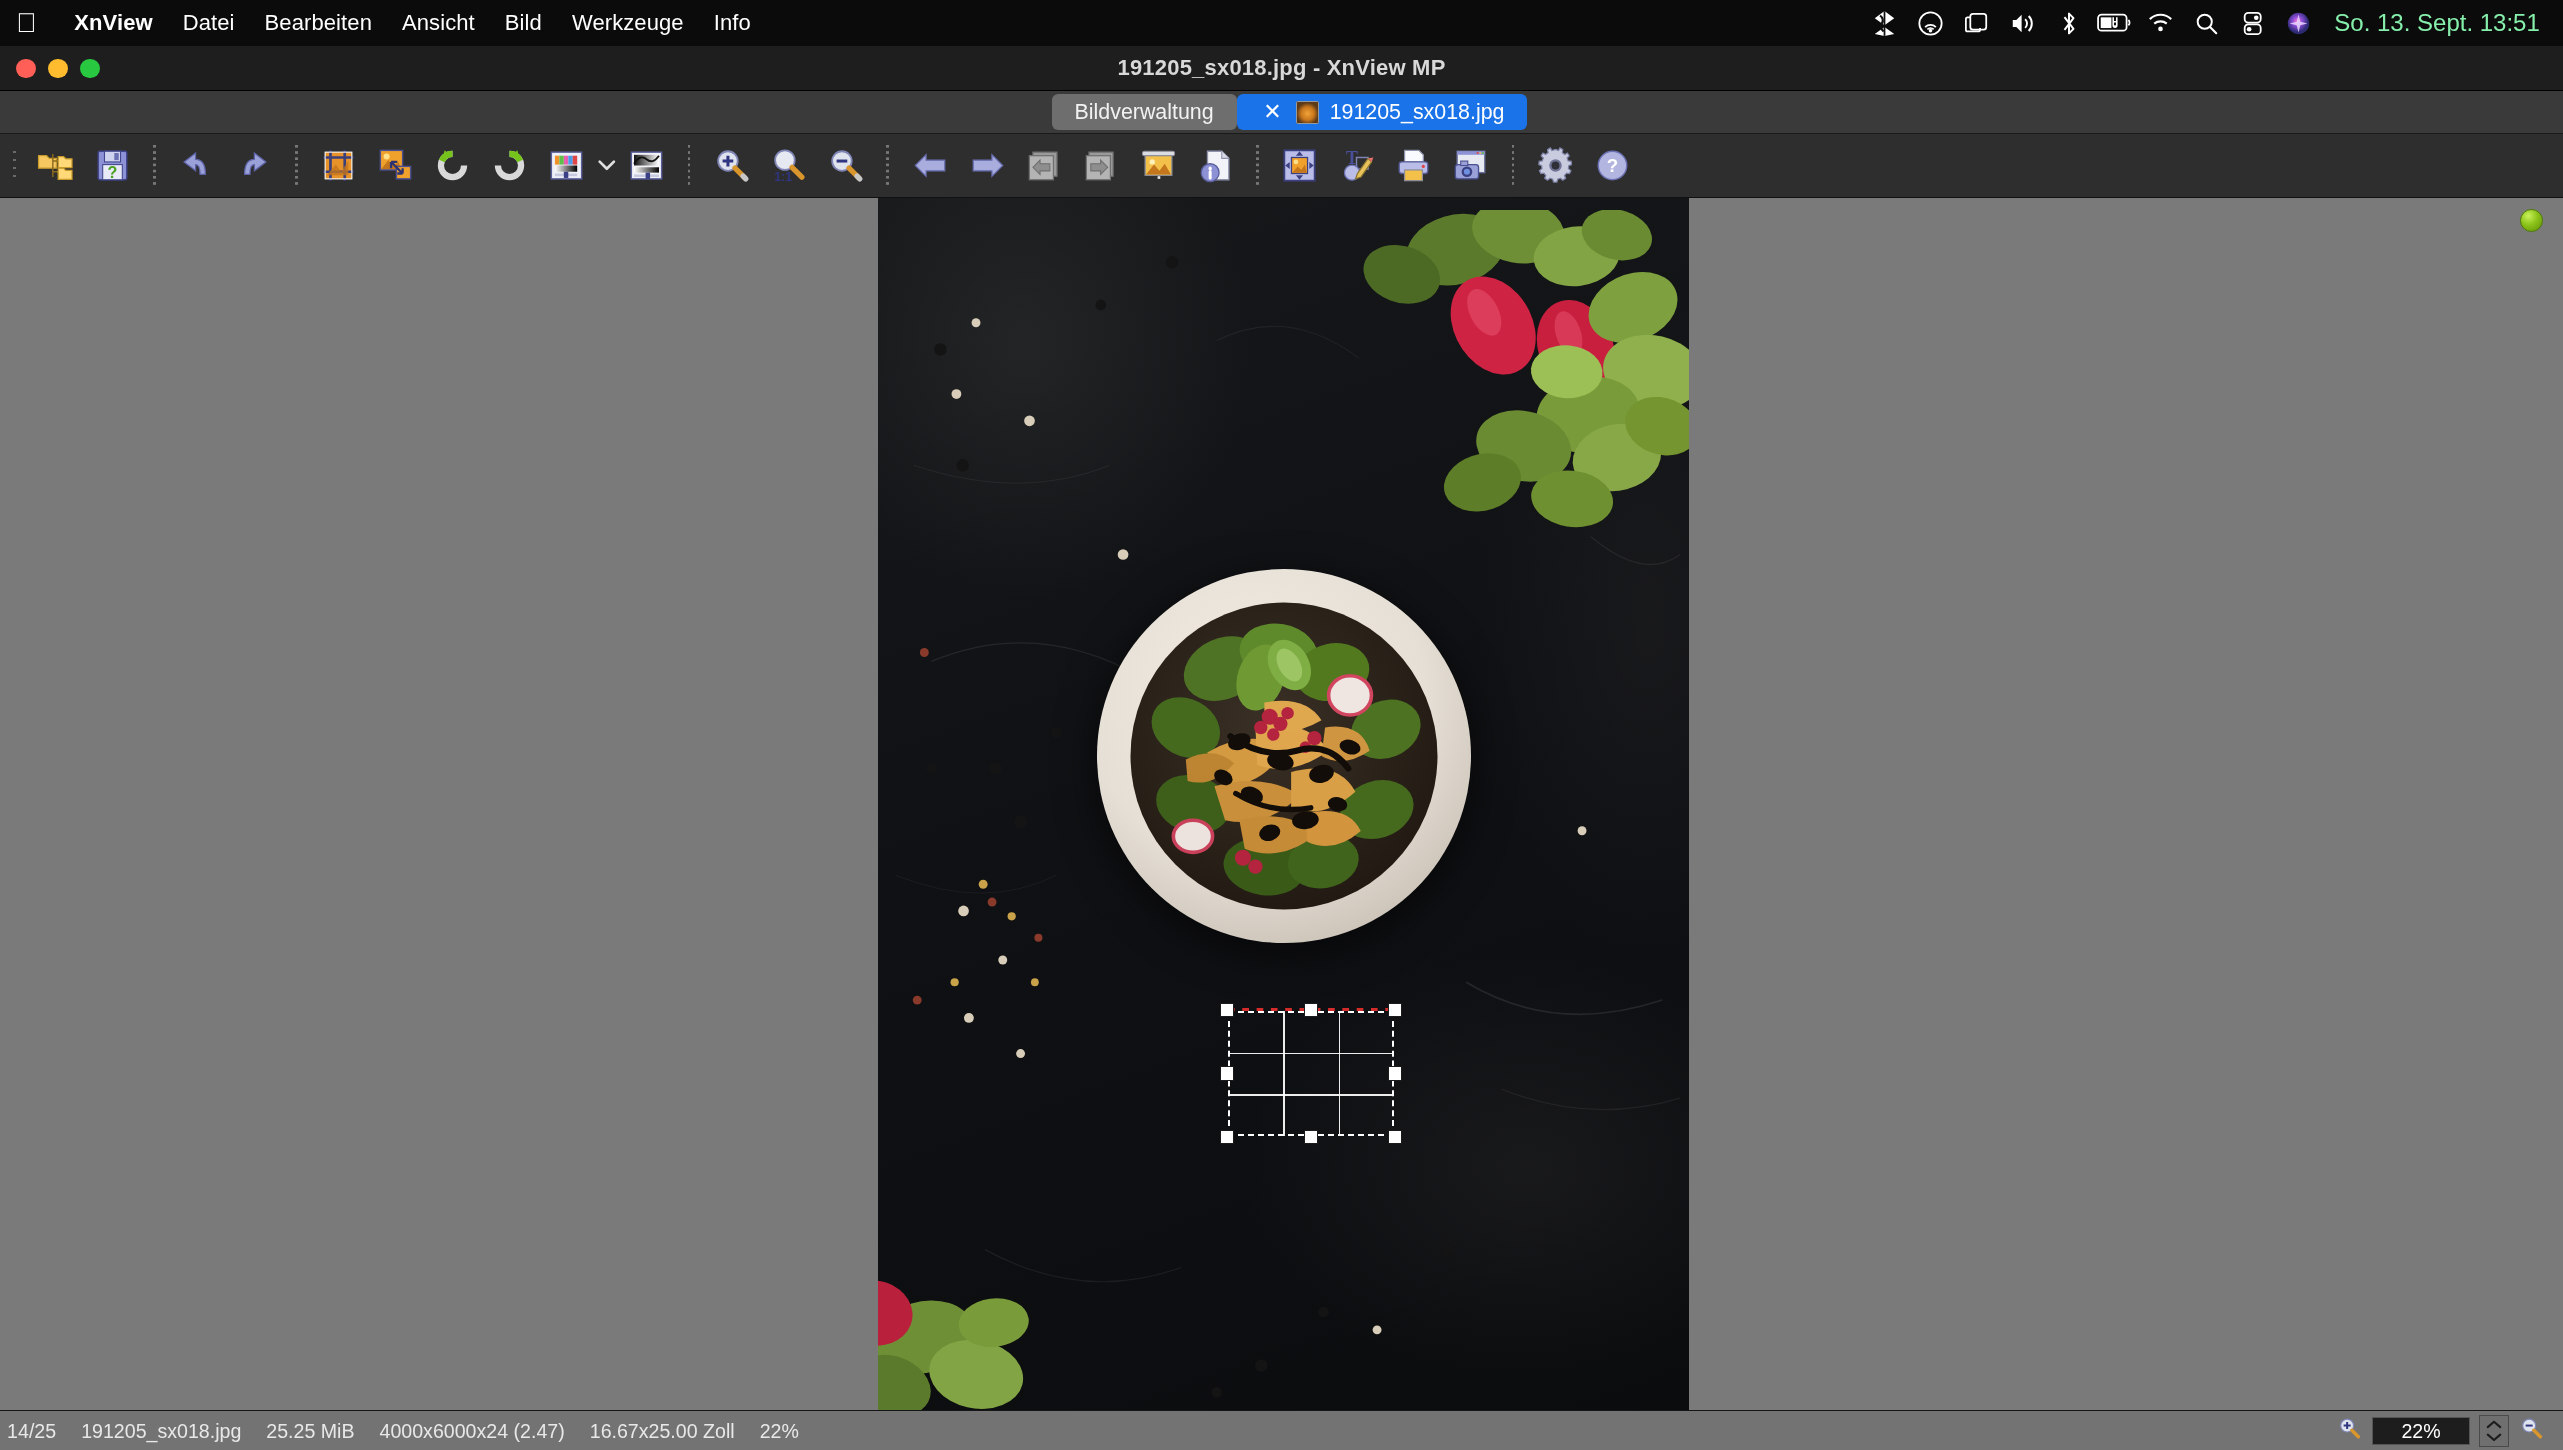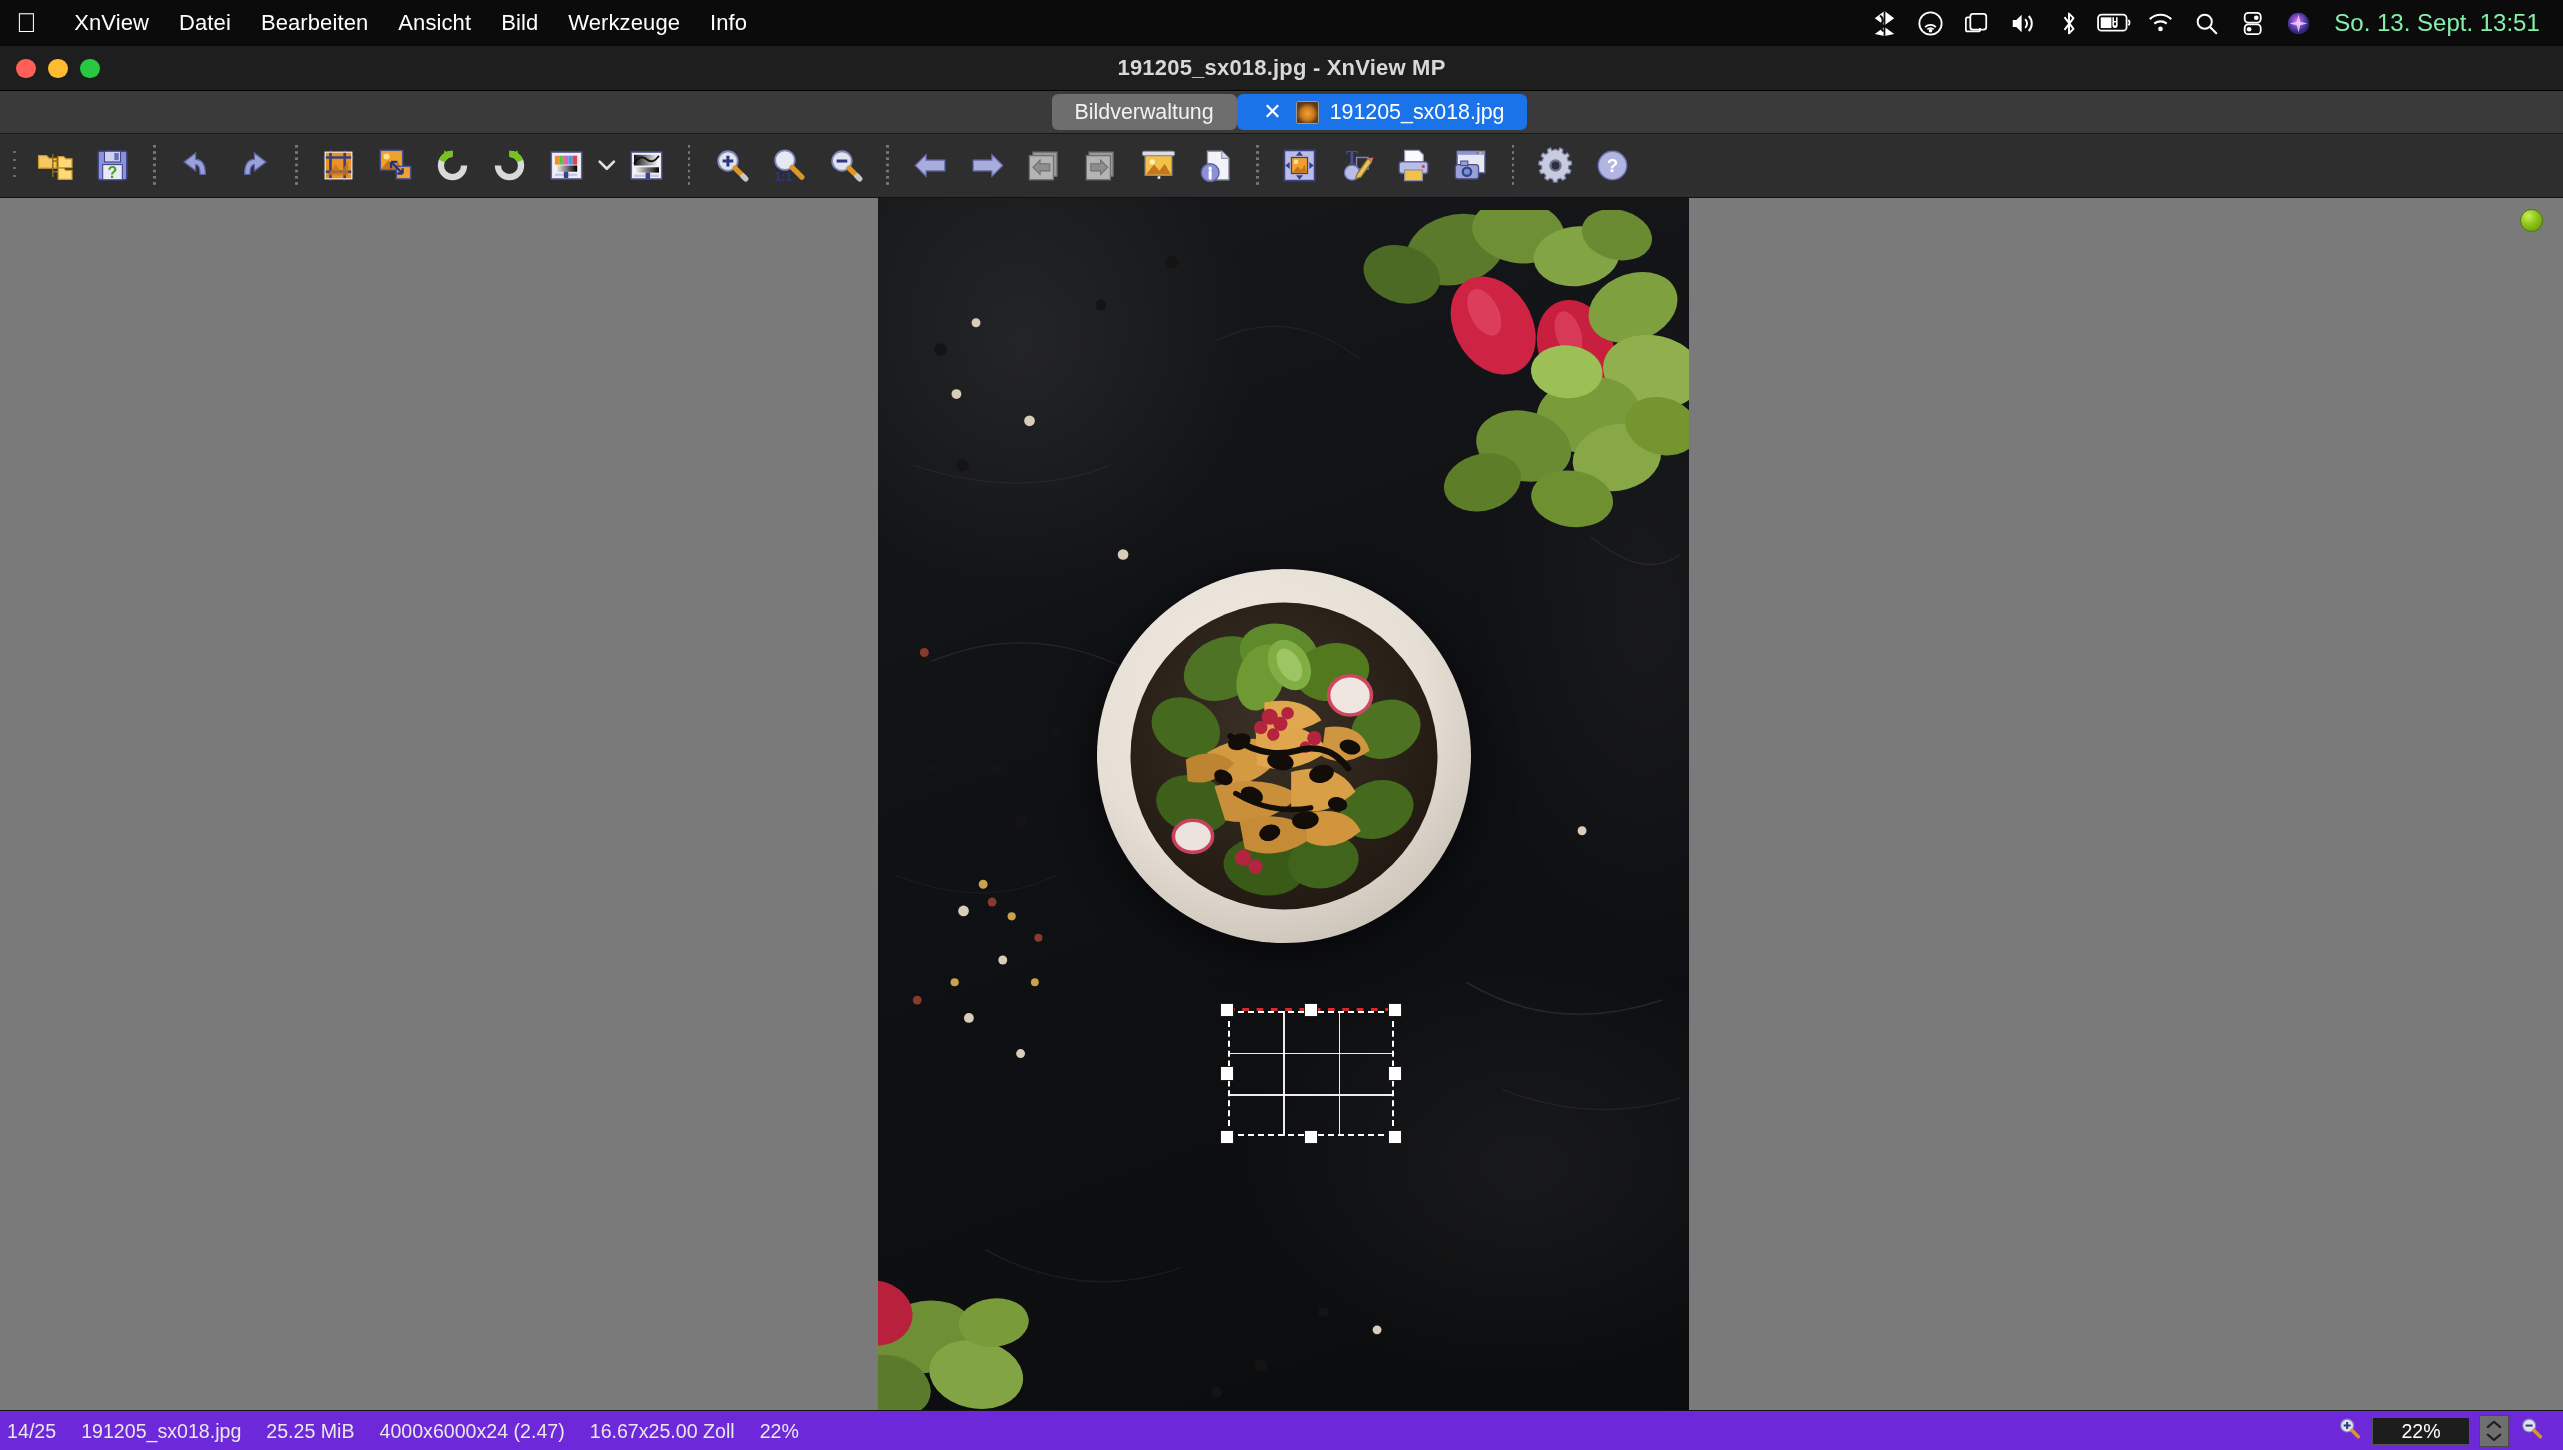--- a/index.html
+++ b/index.html
@@ -17,21 +17,21 @@
     background: #0b0b0b;
     display: flex; align-items: center;
     padding: 0 19.6px 0 16px;
     color: #fff;
   }
   .apple-logo { font-size: 27px; line-height: 1; margin-right: 23px; color:#fff; }
   .menu-item {
     font-size: 22px; color: #fff; padding: 0 15px; line-height: 46px;
     white-space: nowrap; letter-spacing: 0.1px;
   }
-  .menu-item.app-name { font-weight: normal; }
+  .menu-item.app-name { font-weight: bold; }
   .menubar-right { margin-left: auto; display: flex; align-items: center; gap: 0px; }
   .tray-icon {
     width: 46px; height: 46px; display: flex; align-items: center; justify-content: center;
     color: #fff;
   }
   .tray-icon svg { display: block; }
   .clock { font-size: 24px; color: #86efac; padding-left: 12.5px; padding-right: 3.6px; white-space: nowrap; }
 
   
   .window {
@@ -155,21 +155,21 @@
   .h-se { right: -8px; bottom: -8px; }
 
   .status-dot {
     position: absolute; right: 19.6px; top: 10.7px; width: 23px; height: 23px; border-radius: 50%;
     background: radial-gradient(circle at 35% 28%, #c8f05a 0%, #8cc31a 45%, #5f8f06 100%);
     border: 0.9px solid #4d7a05;
   }
 
   
   .statusbar {
-    height: 41px; background: #6d28d9; display: flex; 
+    height: 41px; background: #737373; display: flex; 
     color: #e8e8e8; font-size: 19.6px; border-top: 0.9px solid #151515;
     padding: 0 9px 0 0;
   }
   .sb-cell { padding: 0 12.5px; white-space: nowrap; line-height: 41px; }
   .sb-cell.first { padding-left: 7.1px; }
   .sb-right { margin-left: auto; display: flex; align-items: center; gap: 9px; padding-right: 9px; }
   .zoom-field {
     width: 98px; height: 28.5px; background: #1d1d1d; border: 0.9px solid #555;
     color: #fff; font-size: 19.6px; display: flex; align-items: center; justify-content: center;
   }

